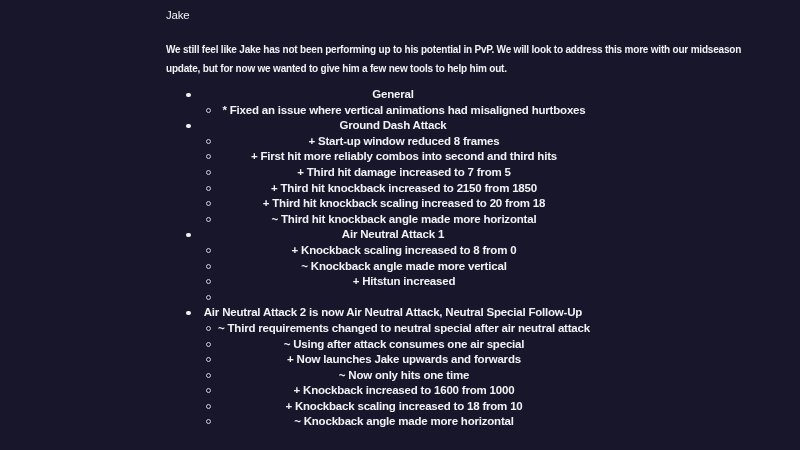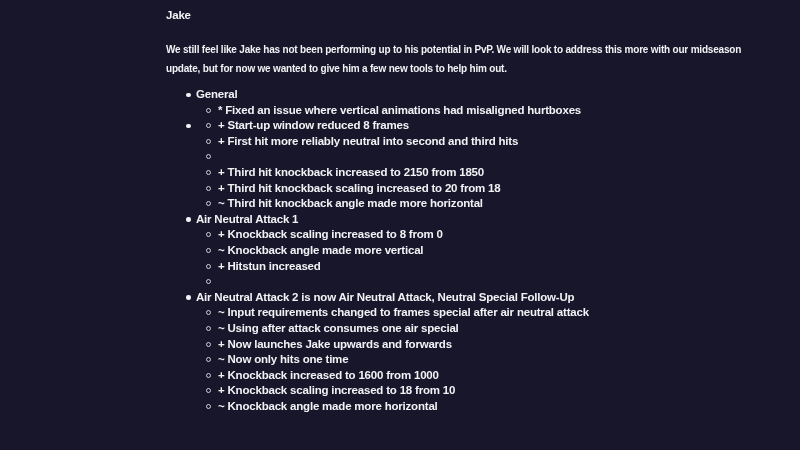--- a/index.html
+++ b/index.html
@@ -19,21 +19,21 @@
     .content {
       position: absolute;
       left: 166px;
       top: 0;
       width: 600px;
     }
     .title {
       position: absolute;
       top: 8px;
       left: 0;
-      font-weight: bold;
+      font-weight: normal;
       font-size: 11.5px;
       line-height: 14px;
     }
     .intro {
       position: absolute;
       top: 40px;
       left: 0;
       width: 600px;
       line-height: 19px;
       font-weight: bold;
@@ -45,20 +45,21 @@
       left: 0;
       margin: 0;
       padding: 0;
       list-style: none;
     }
     li.section {
       position: relative;
       padding-left: 30px;
       line-height: 15.6px;
       font-weight: bold;
+      text-align: center;
     }
     li.section > .sec-bullet {
       position: absolute;
       left: 20px;
       top: 5.5px;
       width: 4.5px;
       height: 4.5px;
       border-radius: 50%;
       background: #f2f2f5;
     }
@@ -101,24 +102,25 @@
     <li class="section">
       <span class="sec-bullet"></span>
       <span class="sec-label">General</span>
       <ul class="items">
         <li class="item"><span class="item-bullet"></span><span>* Fixed an issue where vertical animations had misaligned hurtboxes</span></li>
       </ul>
     </li>
 
     <li class="section">
       <span class="sec-bullet"></span>
+      <span class="sec-label">Ground Dash Attack</span>
       <ul class="items">
         <li class="item"><span class="item-bullet"></span><span>+ Start-up window reduced 8 frames</span></li>
-        <li class="item"><span class="item-bullet"></span><span>+ First hit more reliably neutral into second and third hits</span></li>
-        <li class="item"><span class="item-bullet"></span></li>
+        <li class="item"><span class="item-bullet"></span><span>+ First hit more reliably combos into second and third hits</span></li>
+        <li class="item"><span class="item-bullet"></span><span>+ Third hit damage increased to 7 from 5</span></li>
         <li class="item"><span class="item-bullet"></span><span>+ Third hit knockback increased to 2150 from 1850</span></li>
         <li class="item"><span class="item-bullet"></span><span>+ Third hit knockback scaling increased to 20 from 18</span></li>
         <li class="item"><span class="item-bullet"></span><span>~ Third hit knockback angle made more horizontal</span></li>
       </ul>
     </li>
 
     <li class="section">
       <span class="sec-bullet"></span>
       <span class="sec-label">Air Neutral Attack 1</span>
       <ul class="items">
@@ -126,21 +128,21 @@
         <li class="item"><span class="item-bullet"></span><span>~ Knockback angle made more vertical</span></li>
         <li class="item"><span class="item-bullet"></span><span>+ Hitstun increased</span></li>
         <li class="item"><span class="item-bullet"></span></li>
       </ul>
     </li>
 
     <li class="section">
       <span class="sec-bullet"></span>
       <span class="sec-label">Air Neutral Attack 2 is now Air Neutral Attack, Neutral Special Follow-Up</span>
       <ul class="items">
-        <li class="item"><span class="item-bullet"></span><span>~ Input requirements changed to frames special after air neutral attack</span></li>
+        <li class="item"><span class="item-bullet"></span><span>~ Third requirements changed to neutral special after air neutral attack</span></li>
         <li class="item"><span class="item-bullet"></span><span>~ Using after attack consumes one air special</span></li>
         <li class="item"><span class="item-bullet"></span><span>+ Now launches Jake upwards and forwards</span></li>
         <li class="item"><span class="item-bullet"></span><span>~ Now only hits one time</span></li>
         <li class="item"><span class="item-bullet"></span><span>+ Knockback increased to 1600 from 1000</span></li>
         <li class="item"><span class="item-bullet"></span><span>+ Knockback scaling increased to 18 from 10</span></li>
         <li class="item"><span class="item-bullet"></span><span>~ Knockback angle made more horizontal</span></li>
       </ul>
     </li>
   </ul>
 </div>

